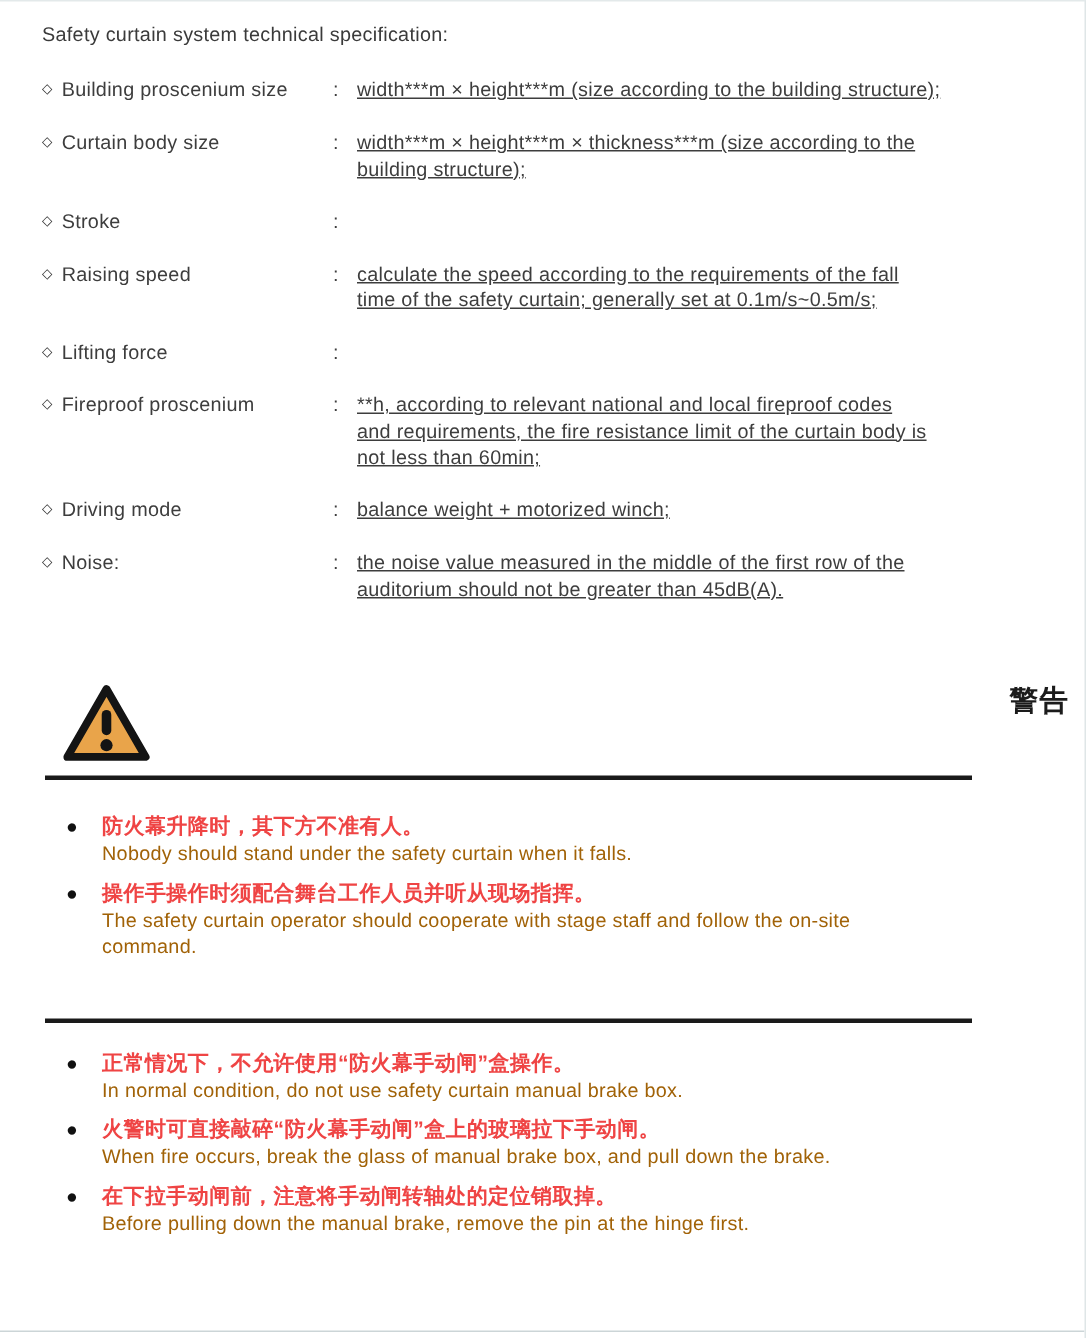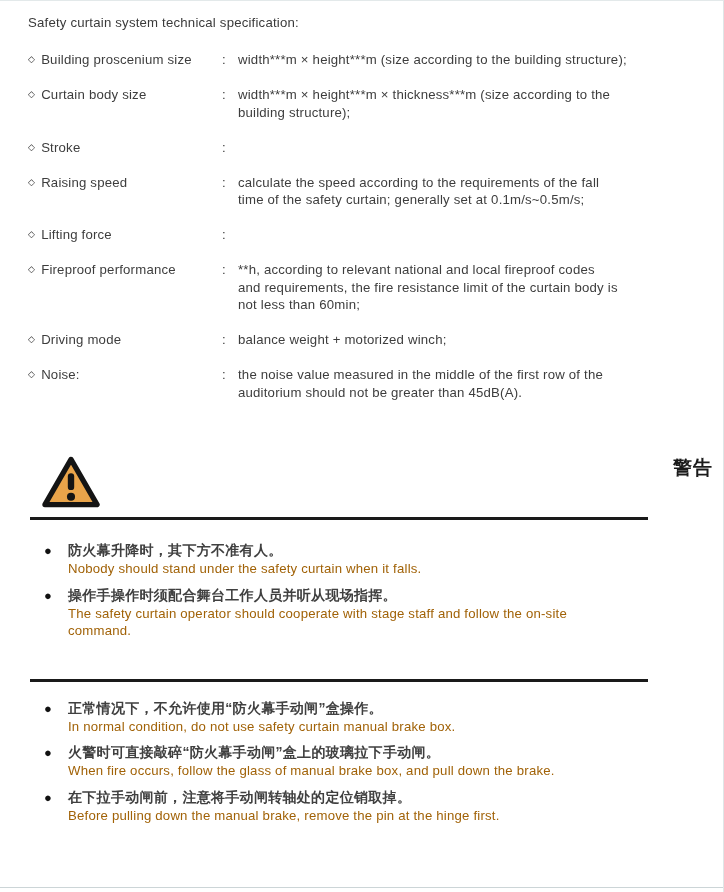--- a/index.html
+++ b/index.html
@@ -49,20 +49,21 @@
     color: #2d2d2d;
   }
   .spec-colon {
     flex: 0 0 16px;
     width: 16px;
     color: #3d3d3d;
   }
   .spec-value {
     flex: 1;
     white-space: pre-line;
+    text-decoration: underline;
   }
 
   
   .notice-section { margin-left: 2px; }
   .notice-header {
     display: flex;
     align-items: flex-start;
     min-height: 59px;
     justify-content: space-between;
   }
@@ -100,21 +101,21 @@
     width: 24px;
     margin-left: 14px;
     font-size: 13px;
     line-height: 19px;
     color: #111;
   }
   .notice-text { flex: 1; }
   .notice-zh {
     font-size: 14px;
     font-weight: bold;
-    color: #404040;
+    color: #ef4444;
     line-height: 19px;
     letter-spacing: 0.3px;
   }
   .notice-en {
     font-size: 13.2px;
     color: #a16207;
     line-height: 17.5px;
     letter-spacing: 0.2px;
     white-space: pre-line;
   }
@@ -182,21 +183,21 @@
         <div class="spec-label-cell">
           <span class="diamond">◇</span>
           <span>Lifting force</span>
         </div>
         <div class="spec-colon">:</div>
       </div>
 
       <div class="spec-row">
         <div class="spec-label-cell">
           <span class="diamond">◇</span>
-          <span>Fireproof performance</span>
+          <span>Fireproof proscenium</span>
         </div>
         <div class="spec-colon">:</div>
         <div class="spec-value">**h, according to relevant national and local fireproof codes
 and requirements, the fire resistance limit of the curtain body is
 not less than 60min;</div>
       </div>
 
       <div class="spec-row">
         <div class="spec-label-cell">
           <span class="diamond">◇</span>
@@ -258,21 +259,21 @@
           <span class="dot">●</span>
           <div class="notice-text">
             <div class="notice-zh">正常情况下，不允许使用“防火幕手动闸”盒操作。</div>
             <div class="notice-en">In normal condition, do not use safety curtain manual brake box.</div>
           </div>
         </div>
         <div class="notice-item">
           <span class="dot">●</span>
           <div class="notice-text">
             <div class="notice-zh">火警时可直接敲碎“防火幕手动闸”盒上的玻璃拉下手动闸。</div>
-            <div class="notice-en">When fire occurs, follow the glass of manual brake box, and pull down the brake.</div>
+            <div class="notice-en">When fire occurs, break the glass of manual brake box, and pull down the brake.</div>
           </div>
         </div>
         <div class="notice-item">
           <span class="dot">●</span>
           <div class="notice-text">
             <div class="notice-zh">在下拉手动闸前，注意将手动闸转轴处的定位销取掉。</div>
             <div class="notice-en">Before pulling down the manual brake, remove the pin at the hinge first.</div>
           </div>
         </div>
       </div>

